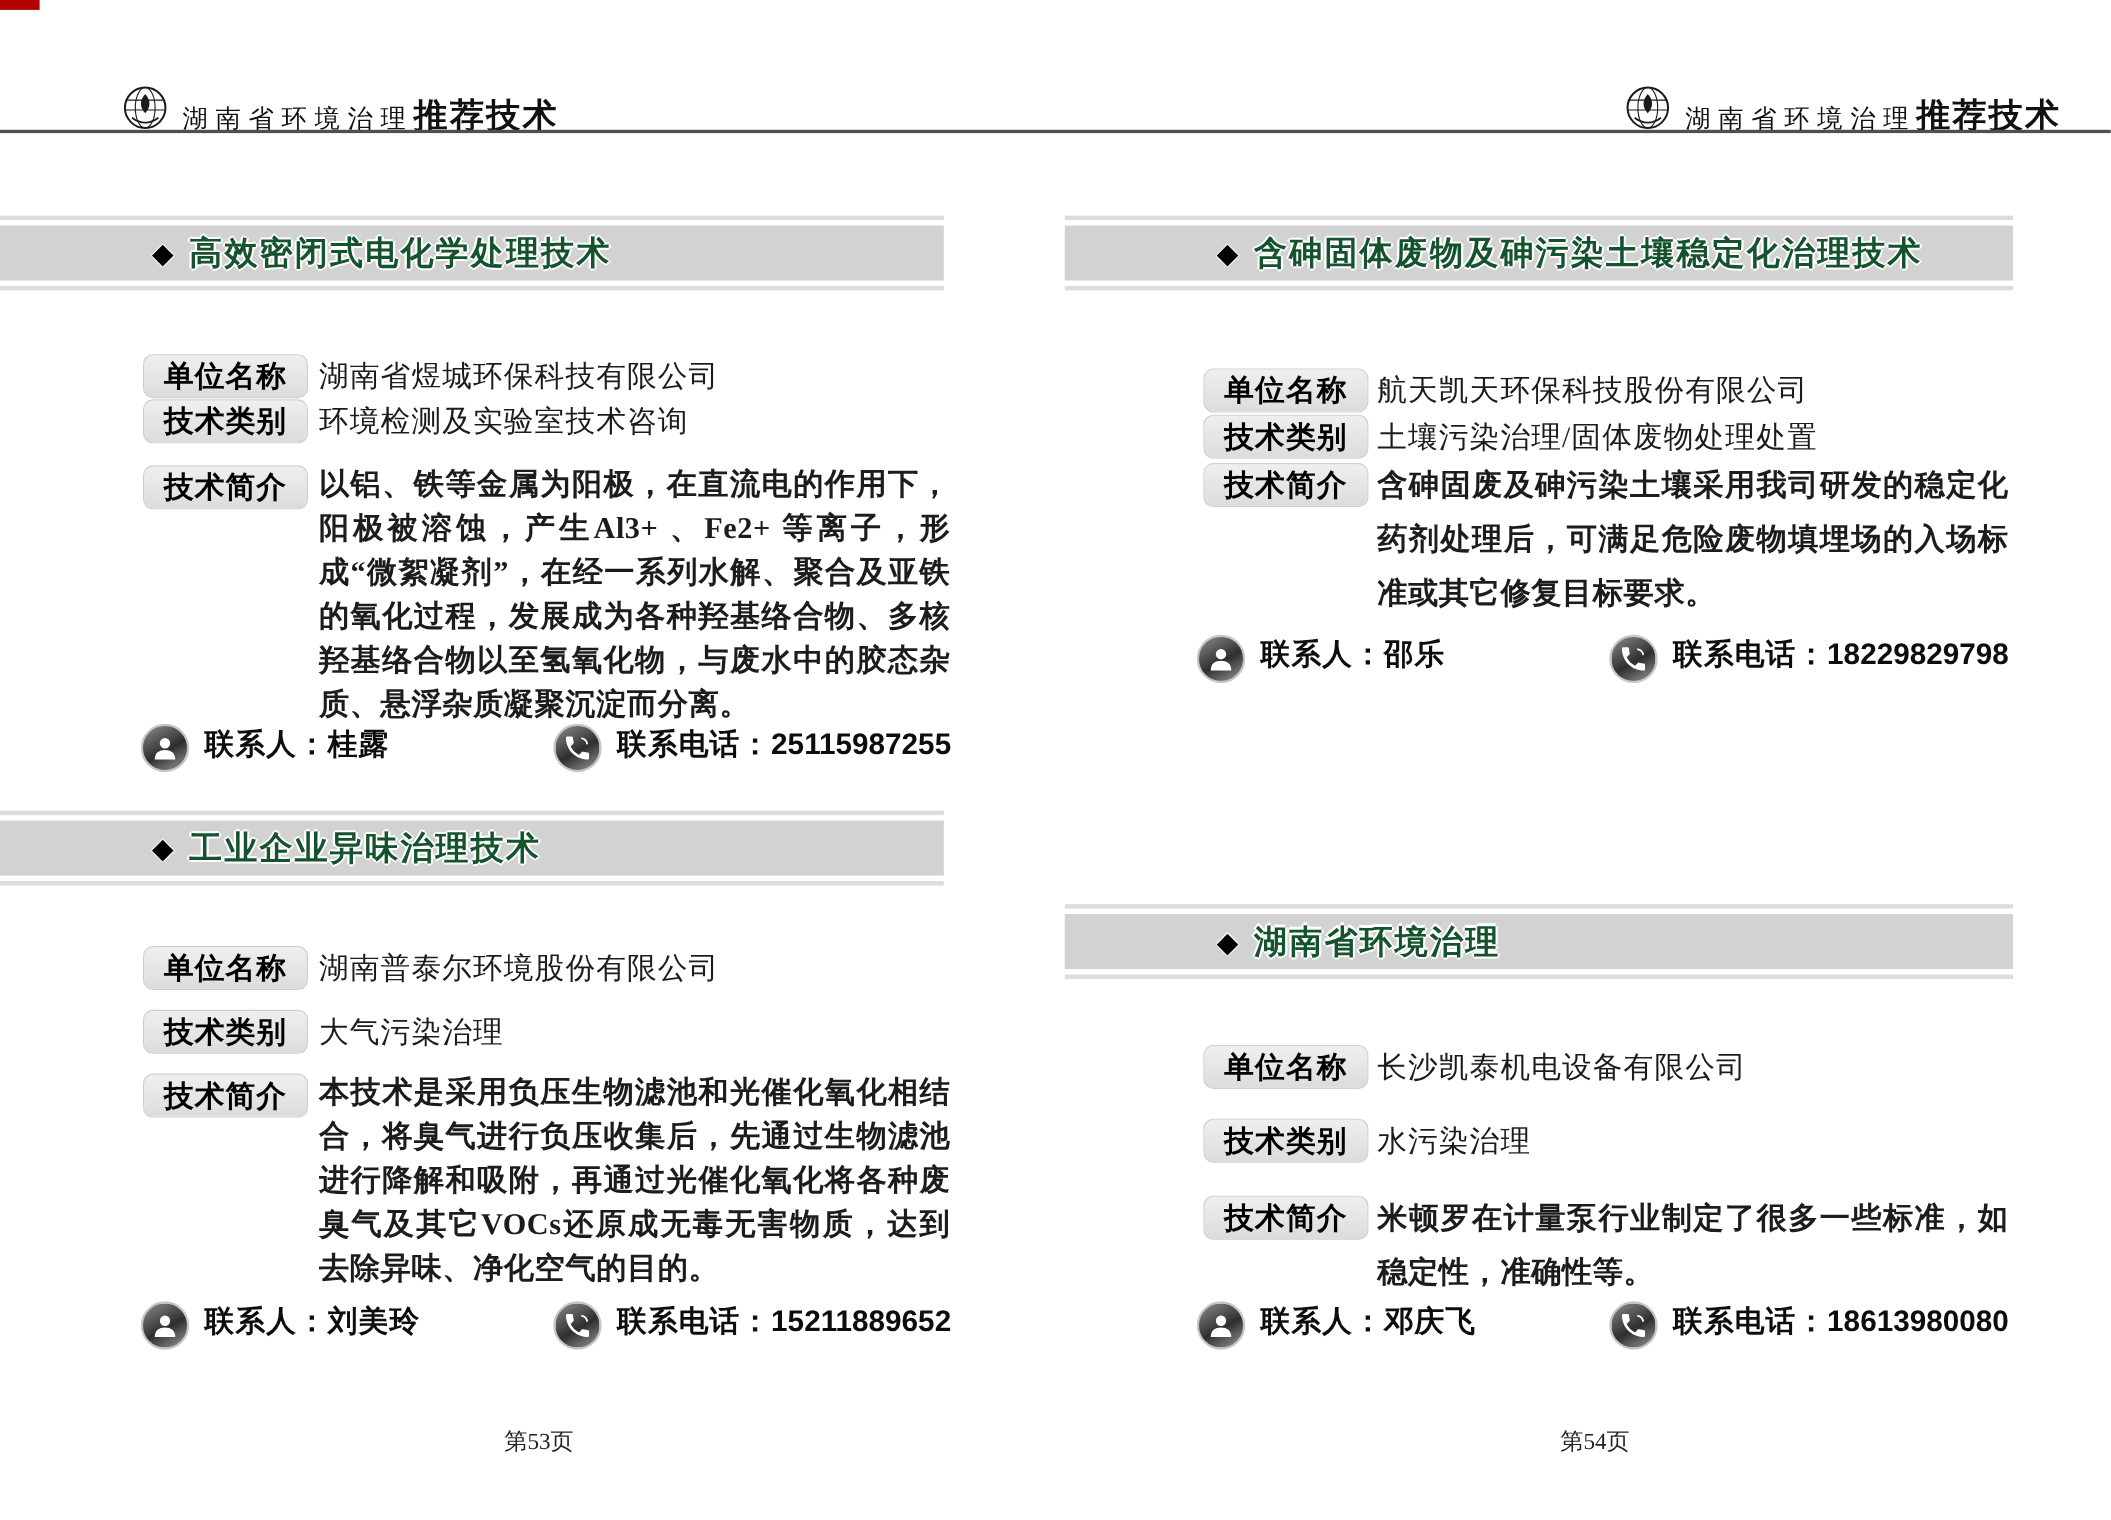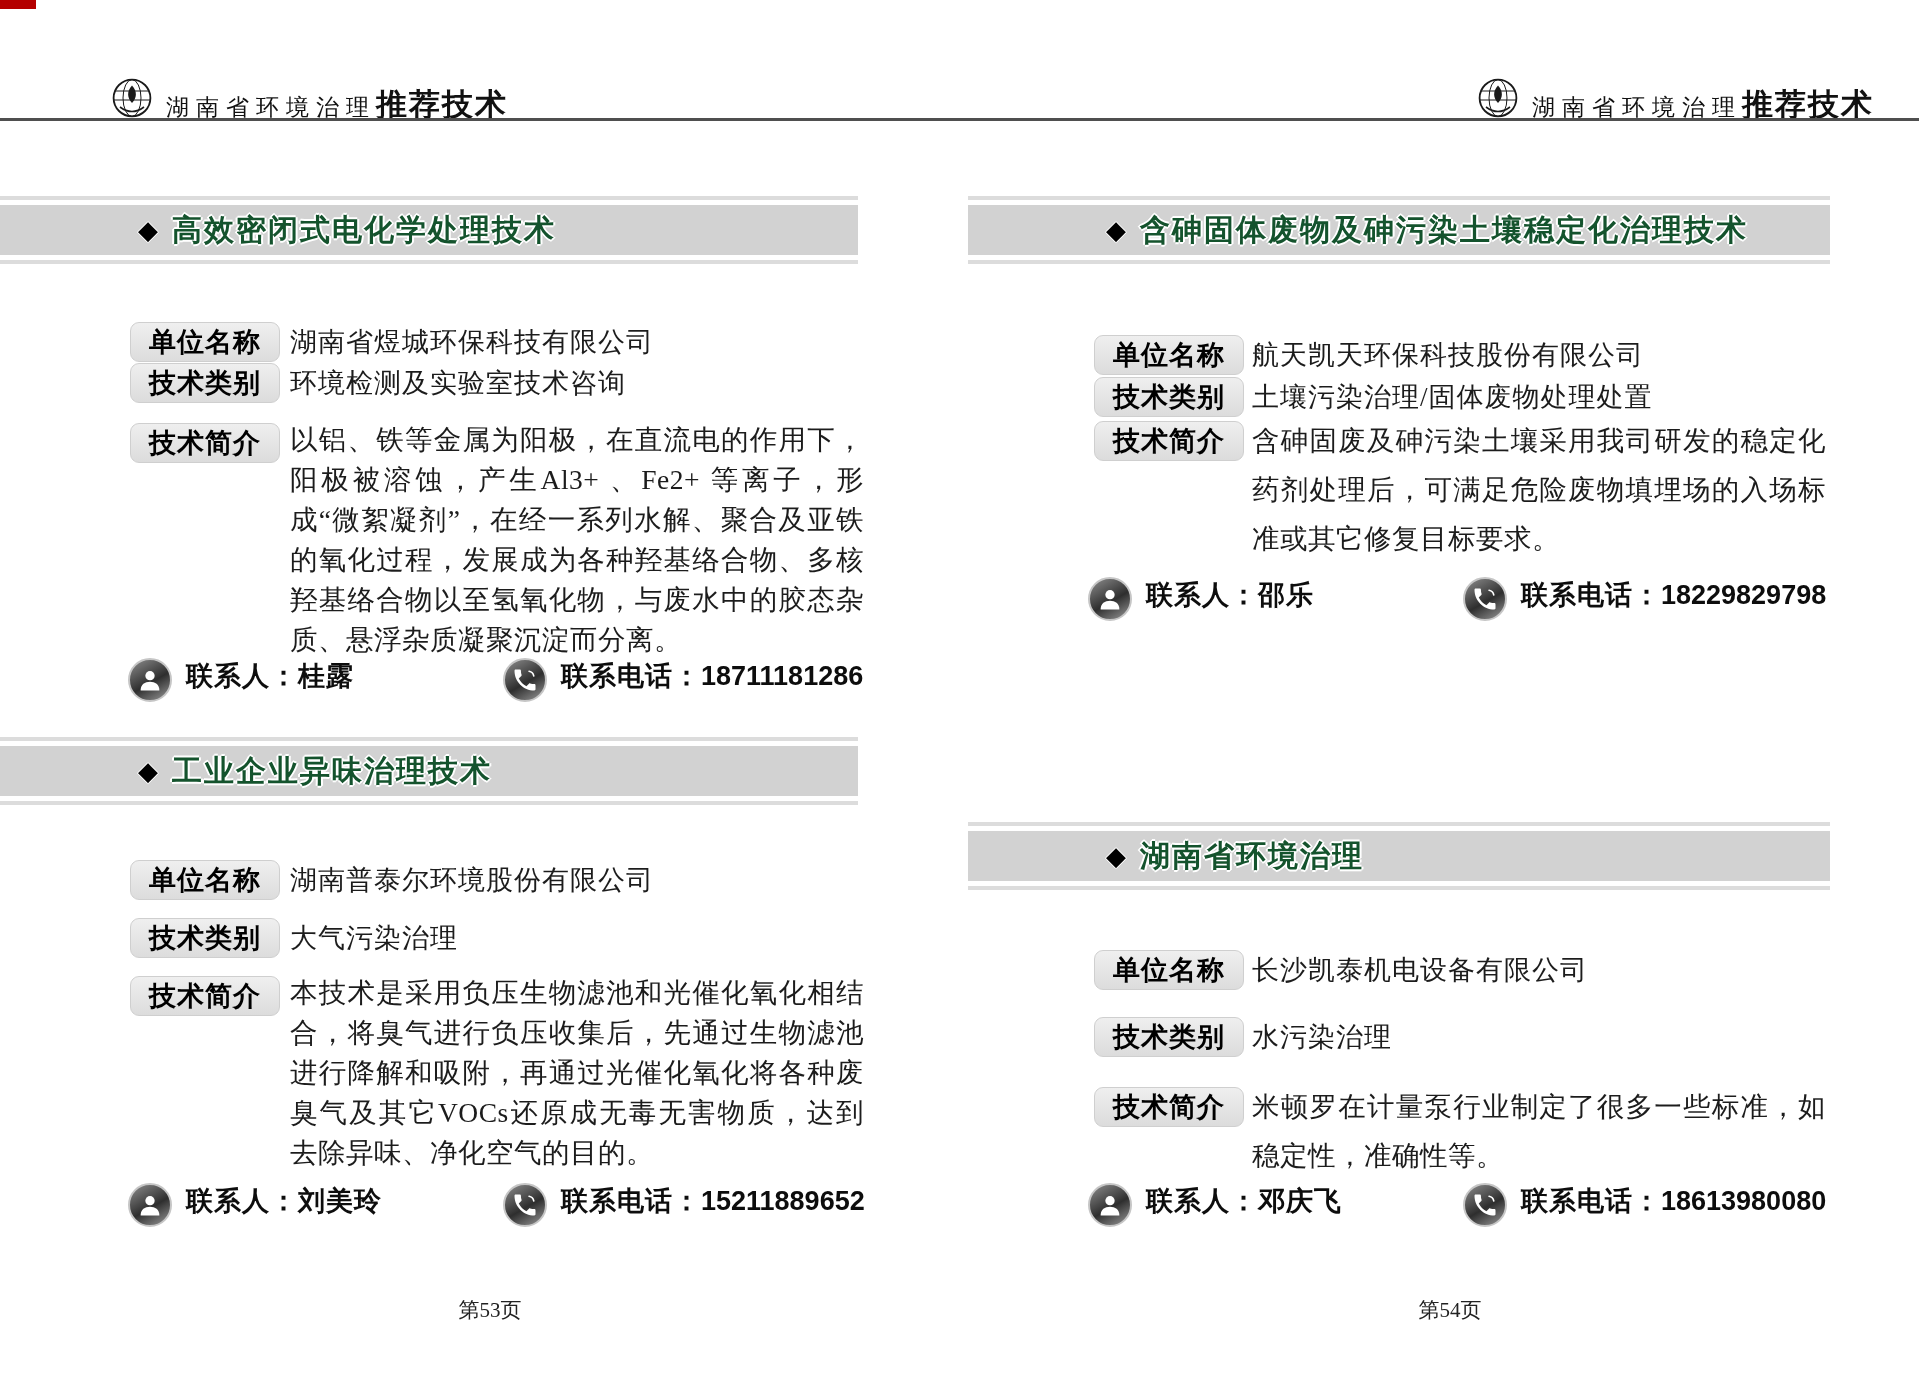--- a/index.html
+++ b/index.html
@@ -27,21 +27,21 @@
   .banner .bar .bullet{font-size:26px;margin-right:14px;color:#000;
     text-shadow:1px 0 0 #fff,-1px 0 0 #fff,0 1px 0 #fff,0 -1px 0 #fff;}
 
   
   .pill{position:absolute;width:150px;height:40px;border-radius:9px;border:1px solid #cfcfcf;
     background:linear-gradient(#efefef,#dcdcdc);display:flex;align-items:center;justify-content:center;
     font-size:27px;font-weight:bold;color:#000;letter-spacing:1px;box-sizing:border-box;}
   .val{position:absolute;font-family:"Liberation Serif",serif;font-size:27px;color:#1c1c1c;
     line-height:40px;white-space:nowrap;letter-spacing:1px;}
   .para{position:absolute;font-family:"Liberation Serif",serif;font-size:27.5px;color:#1c1c1c;
-    width:574px;text-align:justify;letter-spacing:0.5px;}
+    width:574px;text-align:justify;letter-spacing:0.5px;font-weight:bold;}
   .lh40{line-height:40px;} .lh49{line-height:49px;}
 
   
   .contact-item{position:absolute;display:flex;align-items:flex-start;height:46px;}
   .ico{width:44px;height:44px;border-radius:50%;flex:0 0 44px;
     background:linear-gradient(150deg,#8e8e8e 0%,#2e2e2e 55%,#9a9a9a 100%);
     border:2px solid #c6c6c6;box-sizing:border-box;display:flex;align-items:center;justify-content:center;}
   .ico svg{width:28px;height:28px;}
   .contact-text{margin-left:14px;font-size:27px;font-weight:bold;color:#0d0d0d;white-space:nowrap;letter-spacing:1px;}
   .contact-text .num{letter-spacing:0;}
@@ -111,21 +111,21 @@
     </span>
     <span class="contact-text"><span>联系人：</span><span>桂露</span></span>
   </div>
   <div class="contact-item" style="left:503px;top:658px;">
     <span class="ico">
       <svg viewBox="0 0 24 24">
           <path fill="#fff" d="M6.62 10.79c1.44 2.83 3.76 5.14 6.59 6.59l2.2-2.21c.27-.27.67-.36 1.02-.24 1.12.37 2.33.57 3.57.57.55 0 1 .45 1 1V20c0 .55-.45 1-1 1-9.39 0-17-7.61-17-17 0-.55.45-1 1-1h3.5c.55 0 1 .45 1 1 0 1.25.2 2.45.57 3.57.11.35.03.74-.25 1.02l-2.2 2.2z"></path>
           <path d="M15.5 4.5a5 5 0 0 1 4 4" fill="none" stroke="#fff" stroke-width="1.4" stroke-linecap="round"></path>
         </svg>
     </span>
-    <span class="contact-text"><span>联系电话：</span><span class="num">18711181286</span></span>
+    <span class="contact-text"><span>联系电话：</span><span class="num">25115987255</span></span>
   </div>
 
   <div class="banner" style="left:0;top:737px;width:858px;height:68px;">
     <div class="ln top"></div>
     <div class="bar">
       <span class="bullet">◆</span>
       <span class="ttl">工业企业异味治理技术</span>
     </div>
     <div class="ln bot"></div>
   </div>

